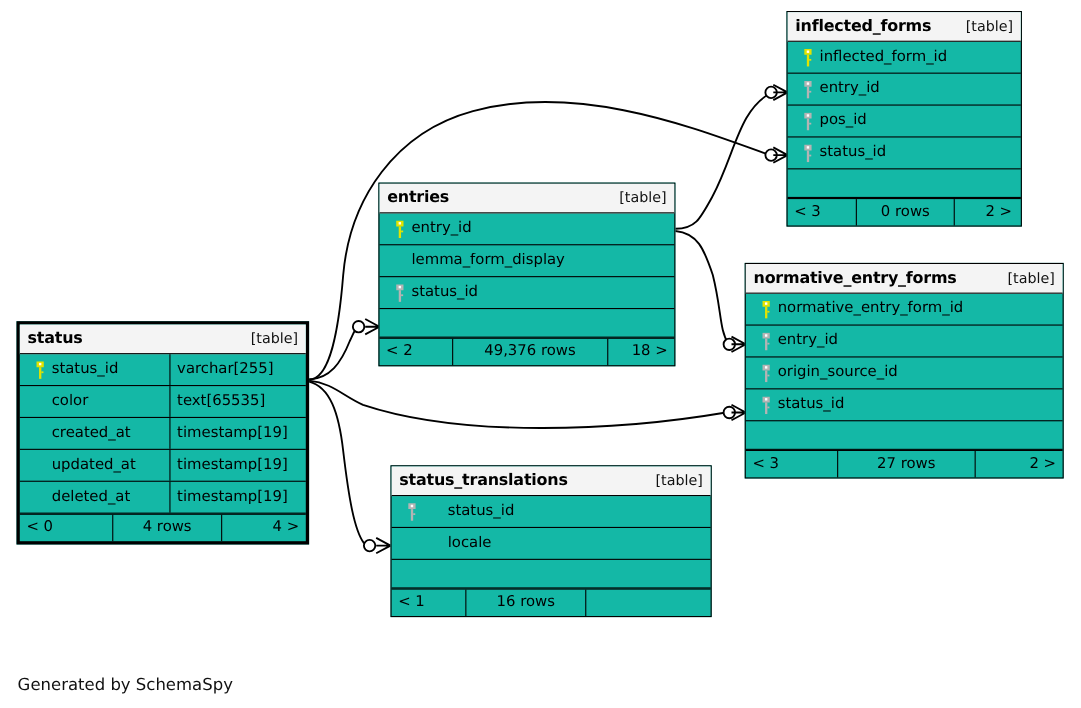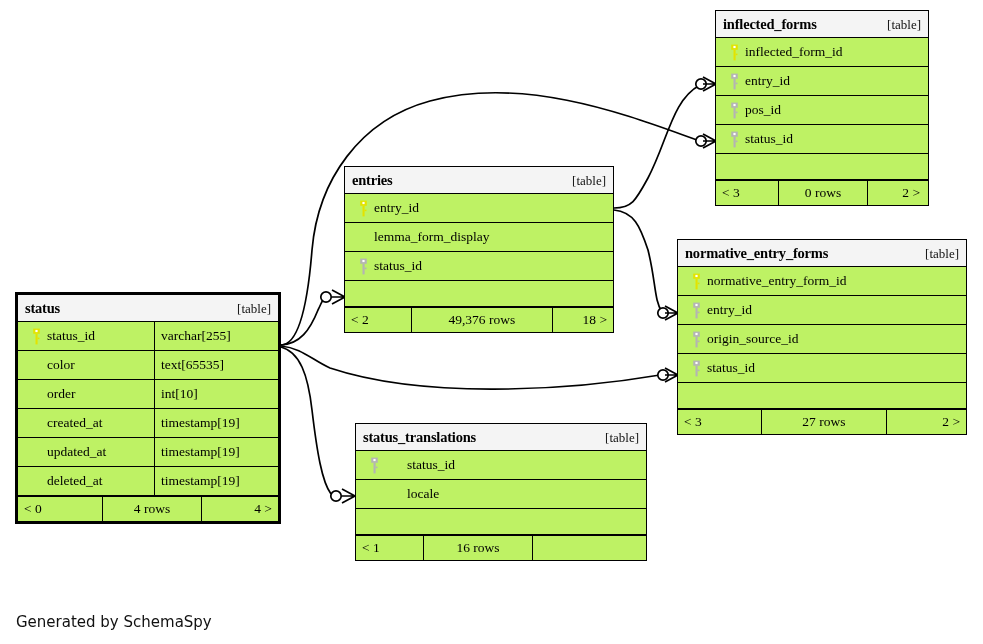--- a/index.html
+++ b/index.html
@@ -13,26 +13,25 @@
     position:relative;
   }
   #canvas{position:absolute;left:0;top:0;width:983px;height:644px;}
 
   
   #edges{position:absolute;left:0;top:0;width:983px;height:644px;pointer-events:none;}
 
   
   .tbl{
     position:absolute;
-    background:#bef264;
+    background:#14b8a6;
     border:1.6px solid #000000;
     box-sizing:border-box;
     font-size:13.5px;
     line-height:1;
-    font-family:Liberation Serif, serif;
   }
   .tbl.focus{border-width:3.4px;}
 
   .tbl-head{
     display:flex;align-items:center;justify-content:space-between;
     background:#f4f4f4;
     border-bottom:1.6px solid #000000;
     padding:0 7px;
     height:27px;
     box-sizing:border-box;
@@ -186,27 +185,20 @@
     </div>
 
     <div class="row">
       <div class="cell-name">
           <span class="keyslot"></span>
         <span class="colname">color</span>
         </div>
       <div class="cell-type">text[65535]</div>
     </div>
 
-    <div class="row">
-      <div class="cell-name">
-          <span class="keyslot"></span>
-        <span class="colname">order</span>
-        </div>
-      <div class="cell-type">int[10]</div>
-    </div>
 
     <div class="row">
       <div class="cell-name">
           <span class="keyslot"></span>
         <span class="colname">created_at</span>
         </div>
       <div class="cell-type">timestamp[19]</div>
     </div>
 
     <div class="row">

